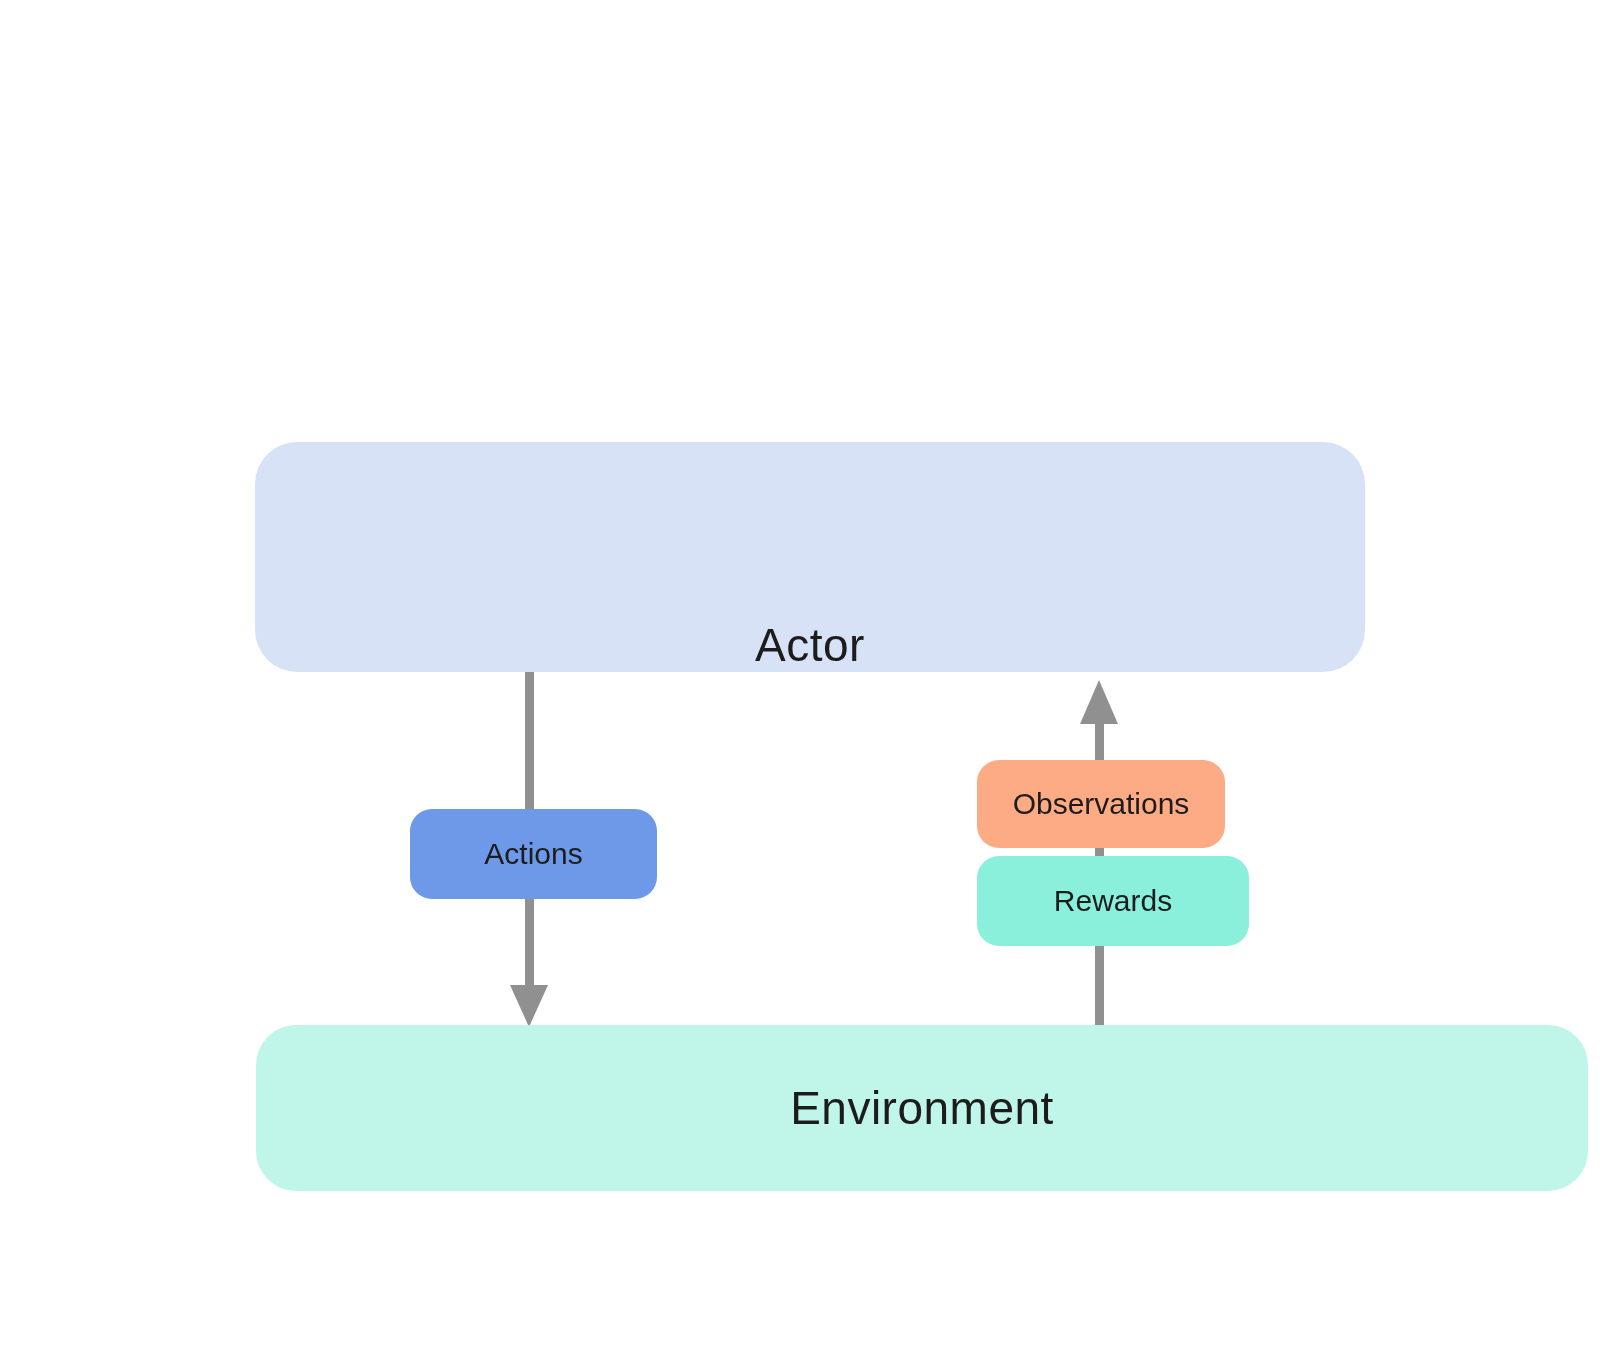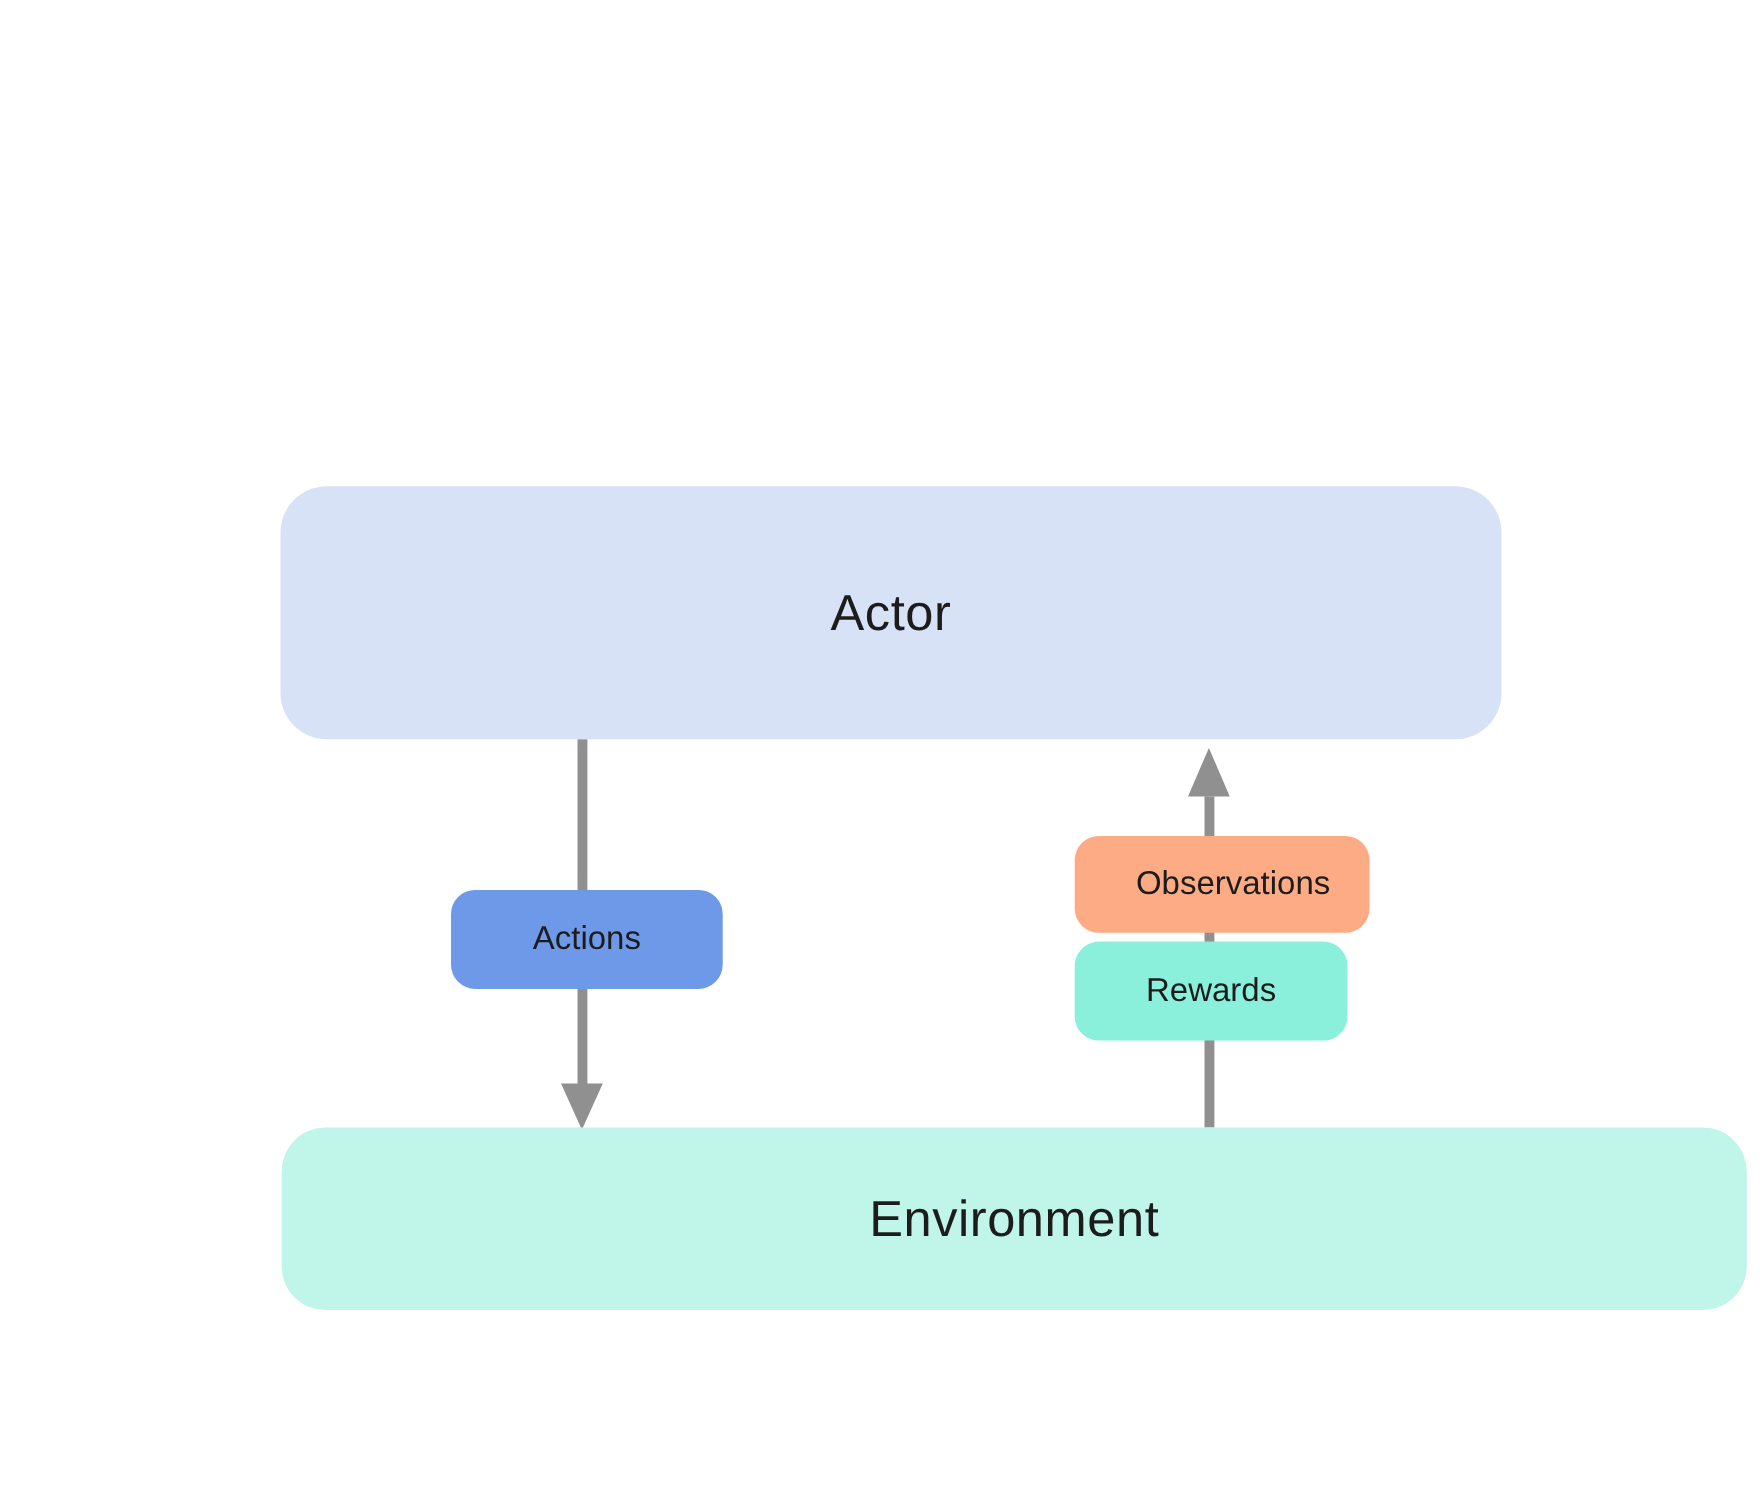--- a/index.html
+++ b/index.html
@@ -95,35 +95,34 @@
     left: 410px;
     top: 809px;
     width: 247px;
     height: 90px;
   }
   .pill.observations {
     left: 977px;
     top: 760px;
     width: 248px;
     height: 88px;
-    padding-left: 20px;
   }
   .pill.rewards {
     left: 977px;
     top: 856px;
-    width: 248px;
+    width: 272px;
     height: 90px;
   }
 </style>
 </head>
 <body>
 
 <div class="canvas">
 
-  <div class="node actor" style="background-color: rgb(216, 226, 247);">
+  <div class="node actor" style="background-color: rgb(216, 226, 247); align-items: flex-end;">
     <span class="node-label">Actor</span>
   </div>
 
   <div class="arrow-line down" style="background-color: rgb(144, 144, 144);"></div>
   <div class="arrow-head down" style="border-top-color: rgb(144, 144, 144);"></div>
 
   <div class="pill actions" style="background-color: rgb(109, 153, 232);">
     <span class="pill-label">Actions</span>
   </div>
 

